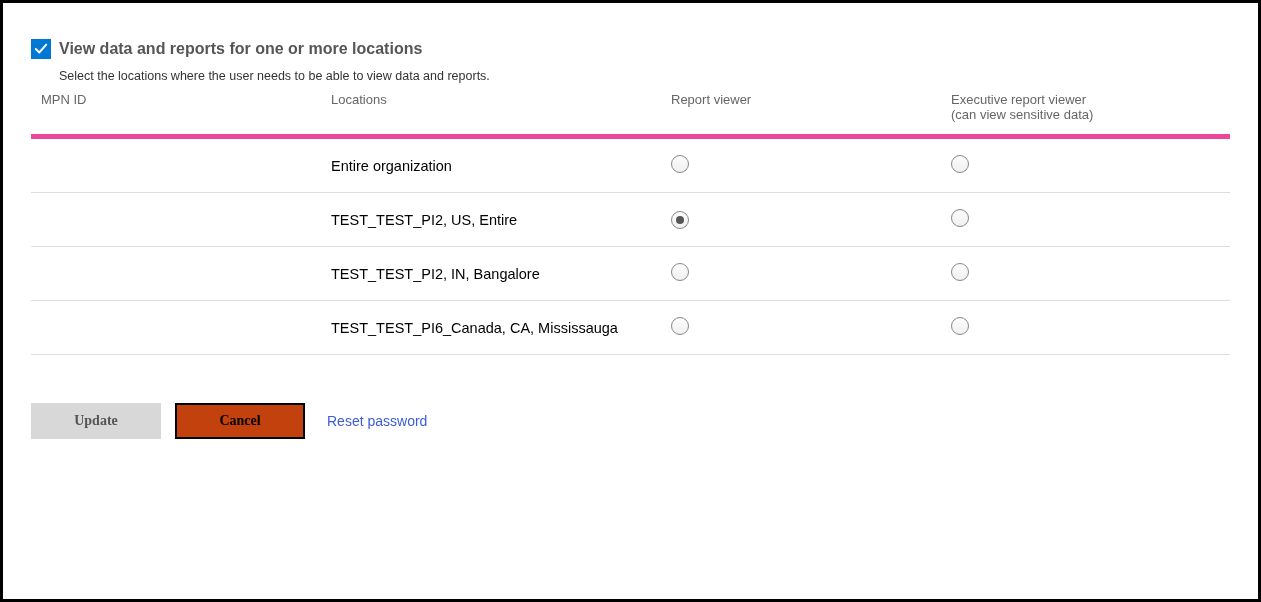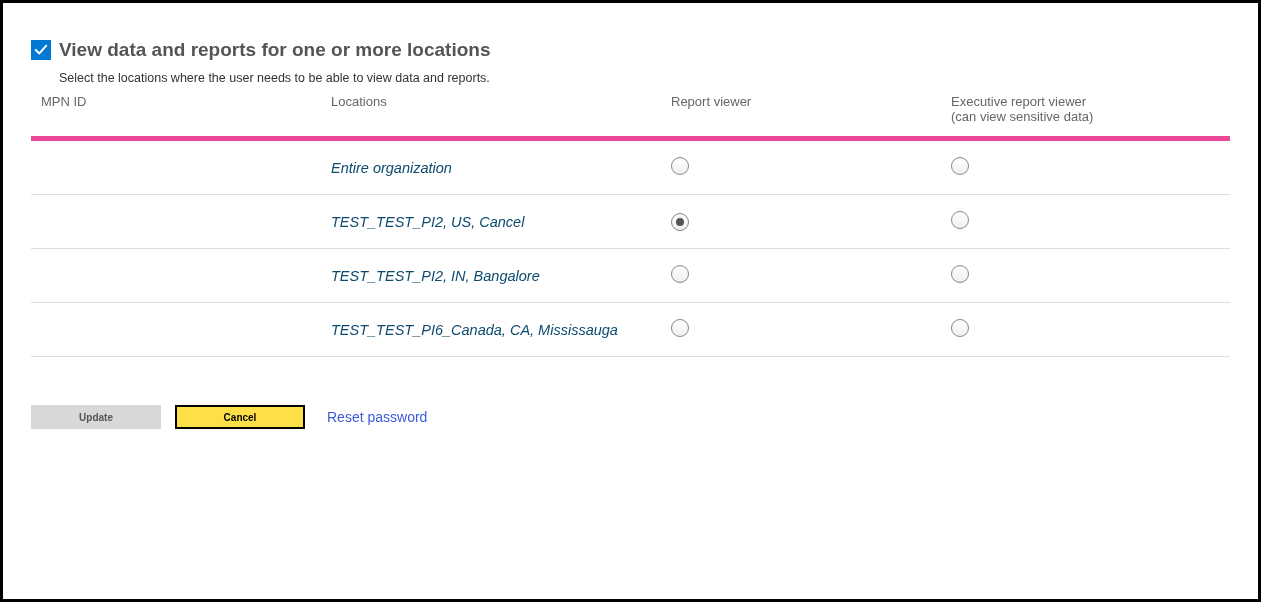--- a/index.html
+++ b/index.html
@@ -22,21 +22,21 @@
       width: 20px;
       height: 20px;
       background: #0078d4;
       display: flex;
       align-items: center;
       justify-content: center;
       flex-shrink: 0;
     }
     .checkbox-box svg { width: 14px; height: 14px; }
     .section-title {
-      font-size: 19px;
+      font-size: 16px;
       font-weight: 600;
       color: #555555;
     }
     .section-desc {
       font-size: 12.5px;
       color: #333;
       margin-left: 28px;
       margin-bottom: 1px;
     }
     .table {
@@ -49,22 +49,21 @@
       font-size: 13px;
       color: #666;
       padding: 8px 10px 12px 10px;
       border-bottom: 5px solid #ec4899;
       vertical-align: top;
     }
     .table td {
       padding: 16px 10px;
       border-bottom: 1px solid #ddd;
       font-size: 14.5px;
-      color: #0c4a6e;
-      font-style: italic;
+      color: #000000;
     }
     .col-mpn  { width: 290px; }
     .col-loc  { width: 340px; }
     .col-rv   { width: 280px; }
     .col-erv  { width: auto; }
     .radio {
       width: 18px;
       height: 18px;
       border: 1px solid #888;
       border-radius: 50%;
@@ -83,35 +82,36 @@
       display: block;
     }
     .footer {
       display: flex;
       align-items: center;
       gap: 14px;
       margin-top: 48px;
     }
     .btn {
       width: 130px;
-      height: 24px;
+      height: 36px;
       display: inline-flex;
       align-items: center;
       justify-content: center;
-      font-size: 10px;
+      font-size: 14px;
       cursor: pointer;
+      font-family: Liberation Serif, serif;
     }
     .btn-primary {
       background: #d8d8d8;
       color: #555;
       border: none;
       font-weight: 600;
     }
     .btn-secondary {
-      background: #fde047;
+      background: #c2410c;
       border: 2px solid #000;
       font-weight: 600;
       color: #000;
     }
     .link {
       color: #3b5bdb;
       font-size: 14px;
       margin-left: 8px;
       cursor: pointer;
     }
@@ -143,21 +143,21 @@
   </thead>
   <tbody id="table-body">
       <tr>
         <td></td>
         <td>Entire organization</td>
         <td><span class="radio"></span></td>
         <td><span class="radio"></span></td>
       </tr>
       <tr>
         <td></td>
-        <td>TEST_TEST_PI2, US, Cancel</td>
+        <td>TEST_TEST_PI2, US, Entire</td>
         <td><span class="radio selected"></span></td>
         <td><span class="radio"></span></td>
       </tr>
       <tr>
         <td></td>
         <td>TEST_TEST_PI2, IN, Bangalore</td>
         <td><span class="radio"></span></td>
         <td><span class="radio"></span></td>
       </tr>
       <tr>

